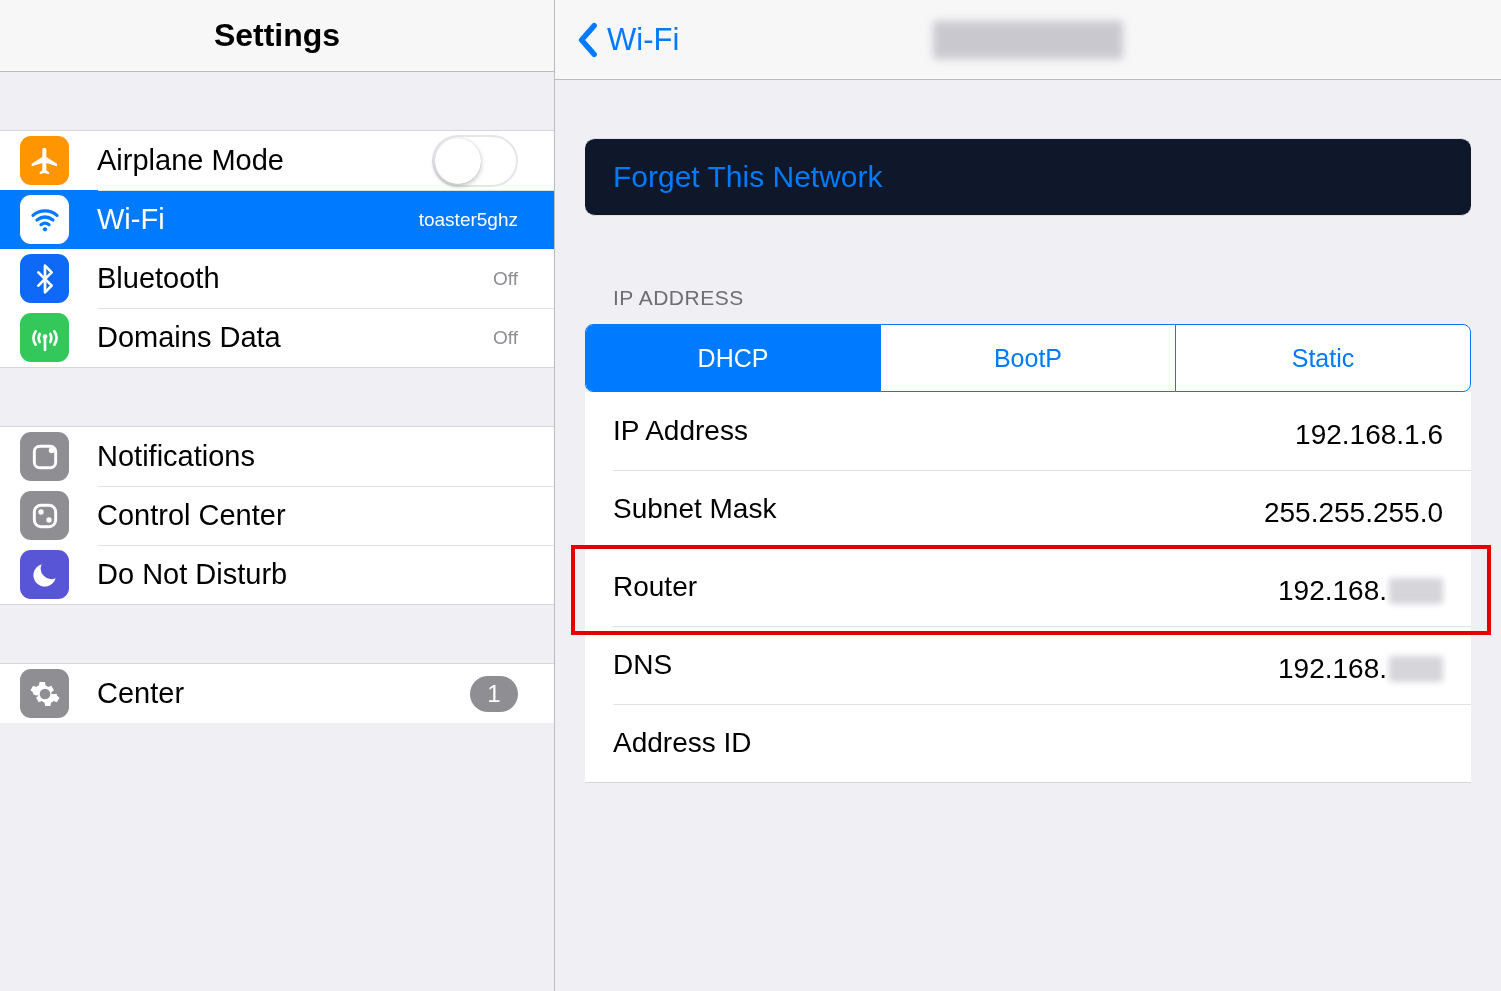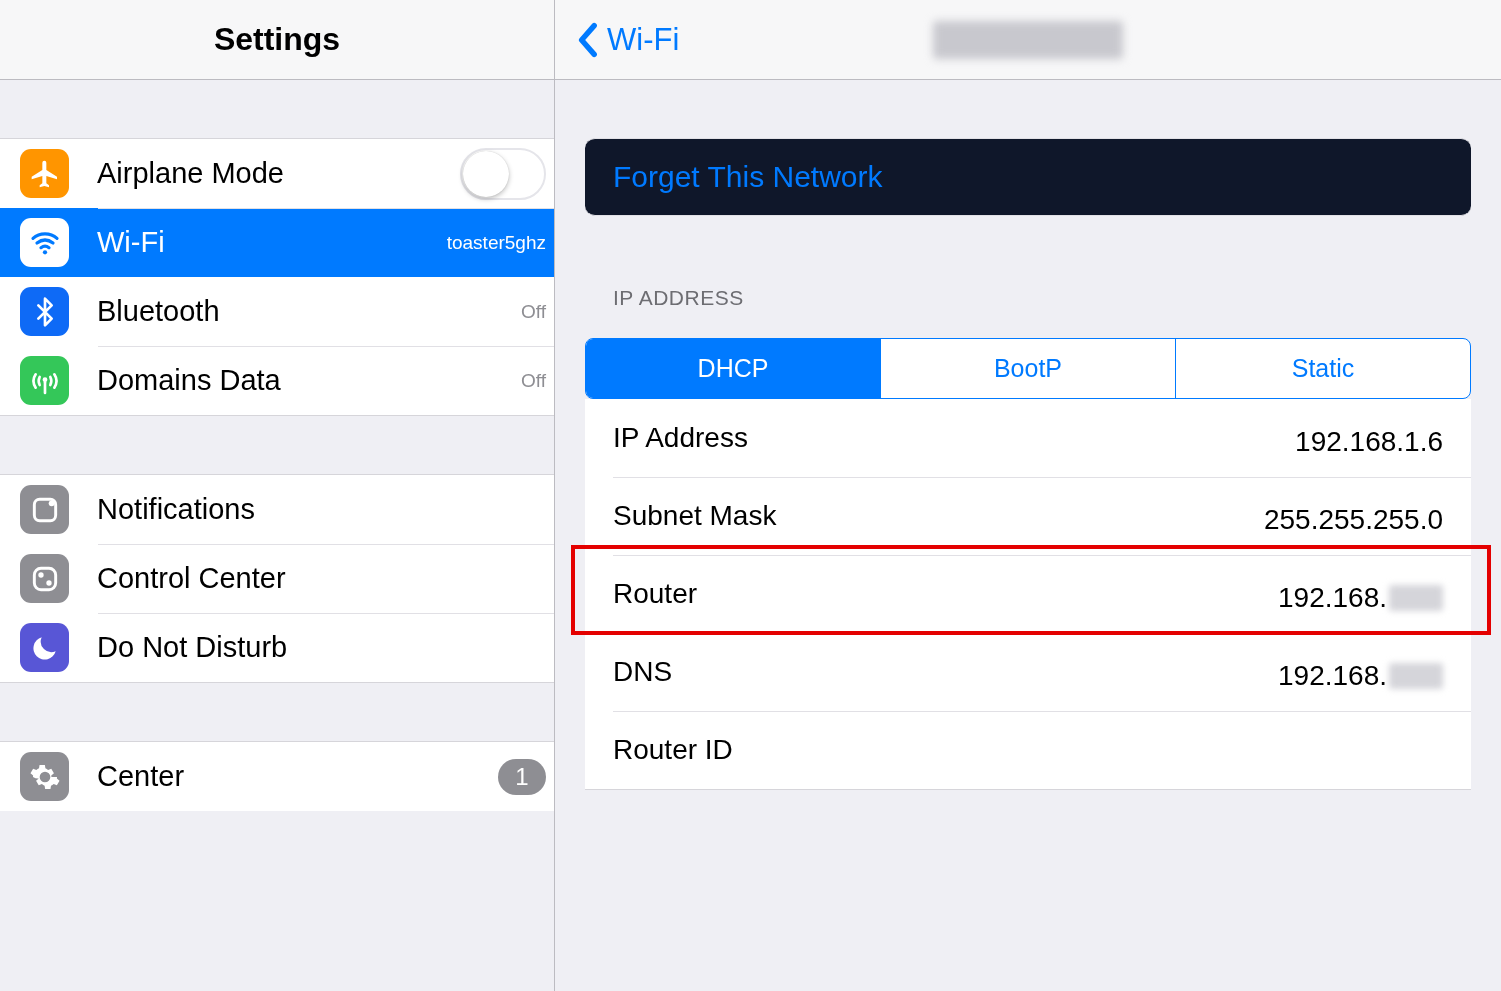--- a/index.html
+++ b/index.html
@@ -15,42 +15,42 @@
   
   .sidebar {
     width: 555px;
     flex: 0 0 555px;
     border-right: 1px solid #bcbbc1;
     background: #efeff4;
     display: flex;
     flex-direction: column;
   }
   .sidebar-header {
-    height: 80px;
+    height: 72px;
     display: flex;
     align-items: center;
     justify-content: center;
     border-bottom: 1px solid #bcbbc1;
     background: #f7f7f8;
     font-size: 32px;
     font-weight: 600;
   }
   .group {
     margin-top: 58px;
     border-top: 1px solid #d6d5da;
     border-bottom: 1px solid #d6d5da;
     background: #fff;
   }
   .group:first-of-type { margin-top: 55px; }
   .row {
     display: flex;
     align-items: center;
-    height: 69px;
+    height: 59px;
     padding-left: 20px;
-    padding-right: 8px;
+    padding-right: 36px;
     position: relative;
     background: #fff;
   }
   .row + .row::before {
     content: "";
     position: absolute;
     left: 98px; right: 0; top: 0;
     height: 1px;
     background: #e1e0e5;
   }
@@ -156,23 +156,23 @@
     border-radius: 10px;
   }
   .section-label {
     margin-top: 70px;
     margin-left: 28px;
     color: #6d6d72;
     font-size: 21px;
     letter-spacing: 0.5px;
   }
   .segmented {
-    margin-top: 28px;
-    display: flex;
-    height: 61px;
+    margin-top: 14px;
+    display: flex;
+    height: 68px;
     border: 1.5px solid #007aff;
     border-radius: 8px;
     overflow: hidden;
     background: #fff;
   }
   .segmented > div {
     flex: 1;
     display: flex;
     align-items: center;
     justify-content: center;
@@ -345,19 +345,19 @@
       </div>
       <div class="row">
         <span class="row-label">Router</span>
         <span class="row-value"><span>192.168.</span><span class="val-blur"></span></span>
       </div>
       <div class="row">
         <span class="row-label">DNS</span>
         <span class="row-value"><span>192.168.</span><span class="val-blur"></span></span>
       </div>
       <div class="row">
-        <span class="row-label">Router ID</span>
+        <span class="row-label">Address ID</span>
       </div>
     </div>
   </div>
 
   <div class="highlight-box" style="left:16px; top:545px; width:920px; height:90px;"></div>
 </div>
 
 </body></html>

